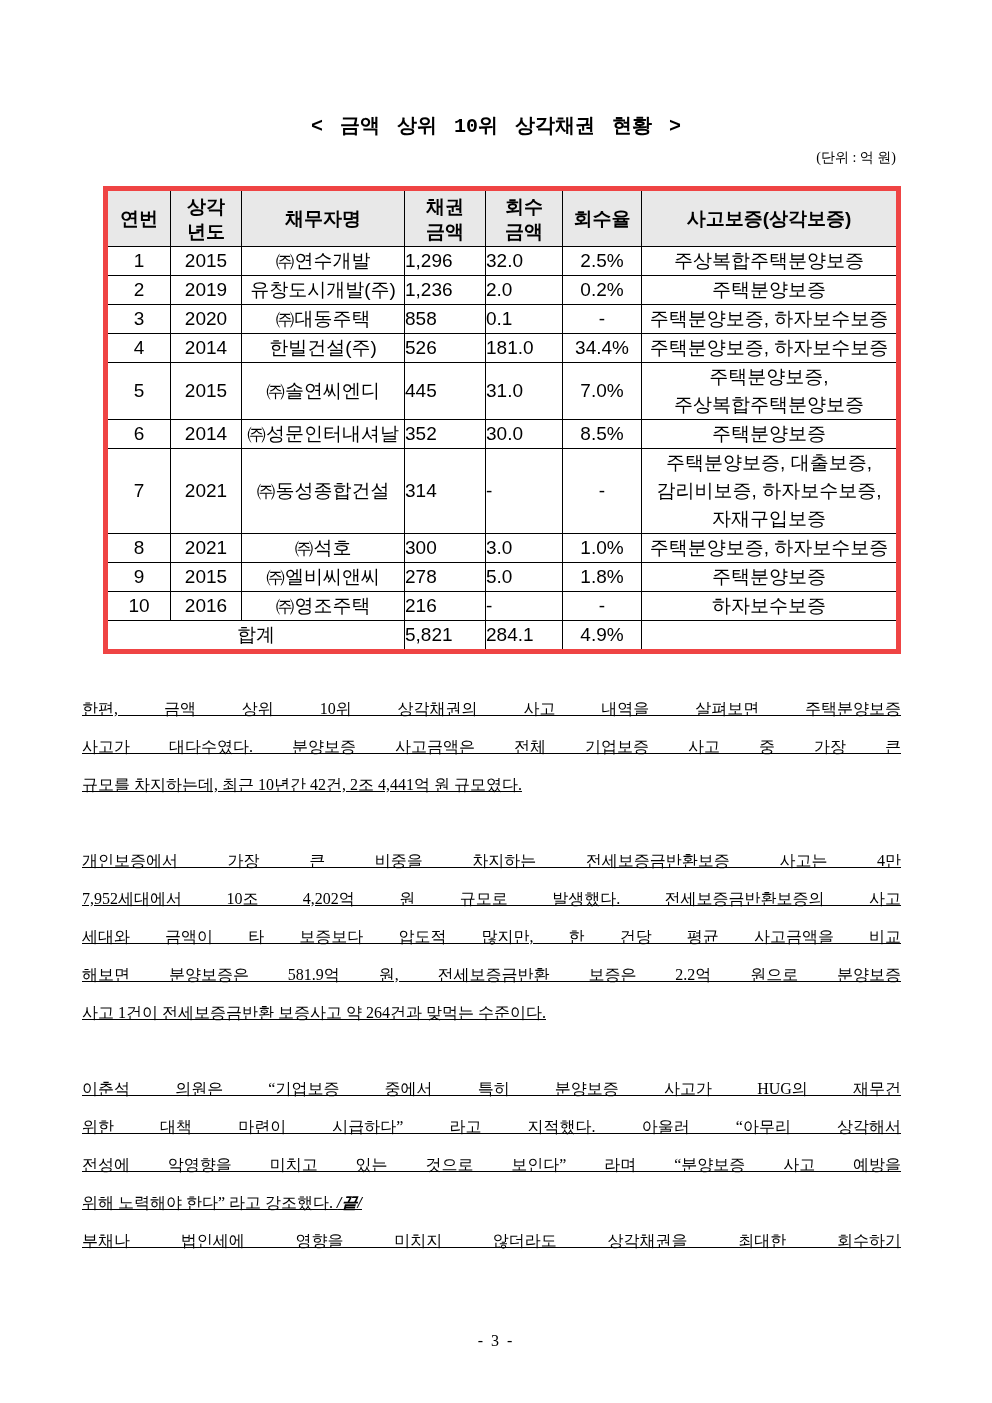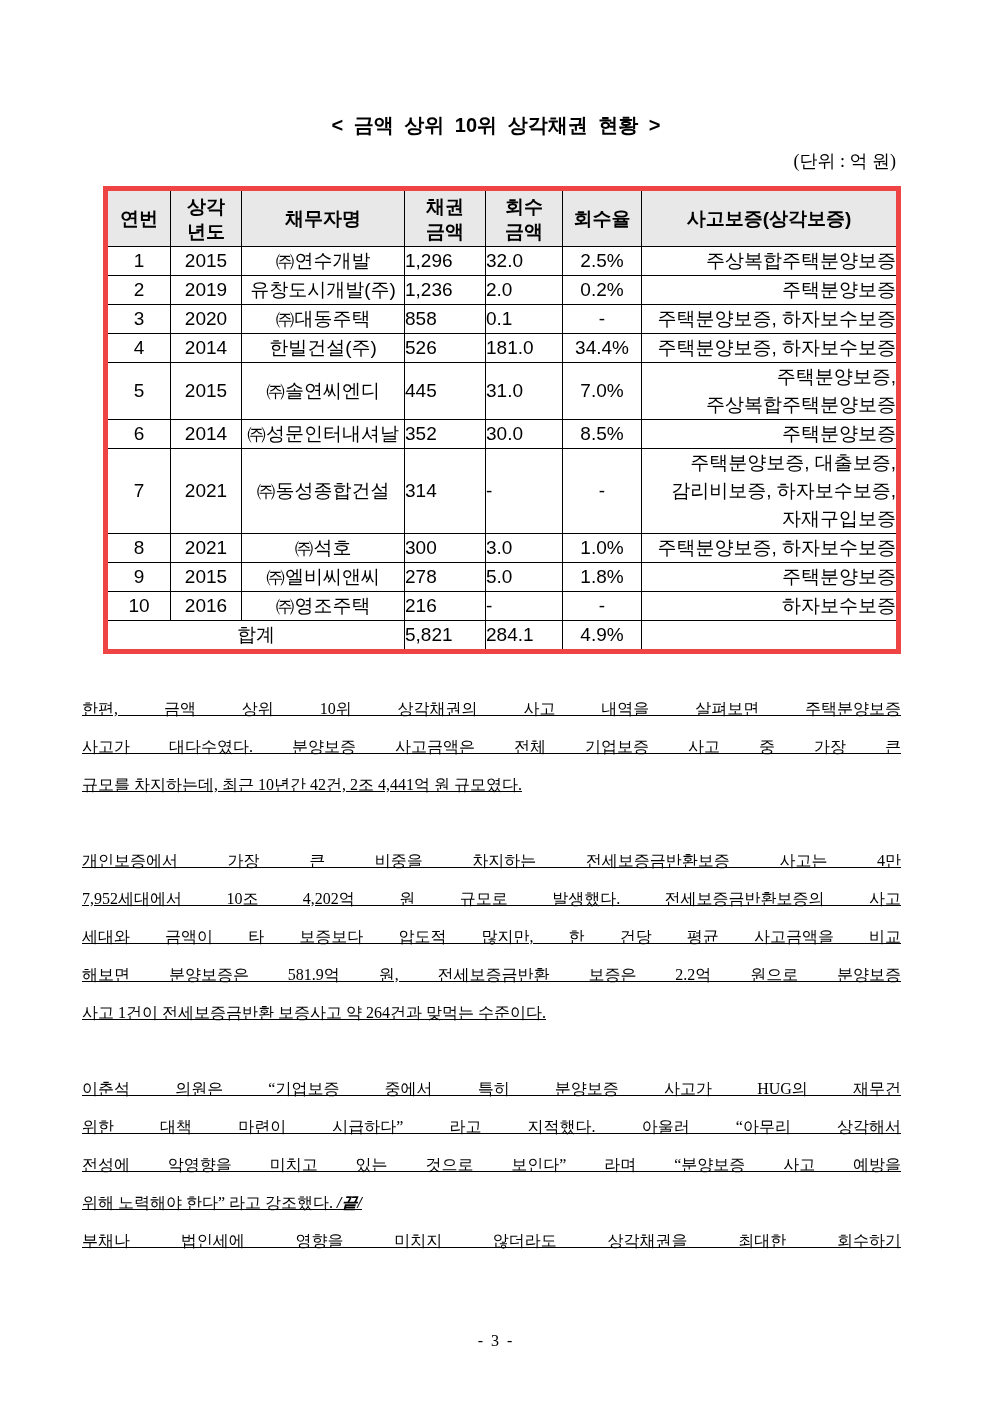--- a/index.html
+++ b/index.html
@@ -2,46 +2,46 @@
 <html><head>
 <meta charset="utf-8">
 <style>
   html,body { margin:0; padding:0; background:#ffffff; }
   .page {
     position:relative; width:992px; height:1403px; background:#ffffff;
     overflow:hidden; color:#000;
   }
   .doc-title {
     position:absolute; top:112px; left:0; width:100%;
-    text-align:center; font-family:Liberation Sans, sans-serif;
+    text-align:center; font-family:Liberation Mono, monospace;
     font-weight:bold; font-size:20px; word-spacing:5px; color:#000;
   }
   .unit-note {
     position:absolute; top:149px; right:96px;
-    font-family:"Liberation Serif", serif; font-size:18px; color:#000;
+    font-family:"Liberation Serif", serif; font-size:14px; color:#000;
   }
   table.tbl {
     position:absolute; left:103px; top:186px; width:793px;
     border-collapse:collapse; table-layout:fixed;
     font-family:"Liberation Sans", sans-serif; color:#000;
   }
   table.tbl, table.tbl th, table.tbl td { border:1px solid #000; }
   table.tbl { border:5px solid #ef4444; }
   table.tbl th {
     background:#e8e8e8; font-weight:bold; font-size:19px;
     line-height:25px; height:55px; padding:0; text-align:center;
     white-space:pre-line; vertical-align:middle;
   }
   table.tbl td {
     font-size:19px; line-height:28px; height:28px; padding:0;
     vertical-align:middle; white-space:pre-line; word-break:keep-all;
   }
   td.ctr { text-align:center; }
   td.num { text-align:left; padding-right:7px; }
-  td.guar { text-align:right; padding-left:4px; }
+  td.guar { text-align:center; padding-left:4px; }
   .paras {
     position:absolute; left:82px; top:690px; width:819px;
     font-family:"Liberation Serif", serif; font-size:16px;
     line-height:38px; color:#000;text-decoration:underline;
   }
   .para { margin:0 0 38px 0; }
   .para .line { text-align:justify; text-align-last:justify; word-break:keep-all; }
   .para .line.final { text-align:right; text-align-last:left; }
   .end-mark { font-weight:bold; font-style:italic; }
   .page-footer {

